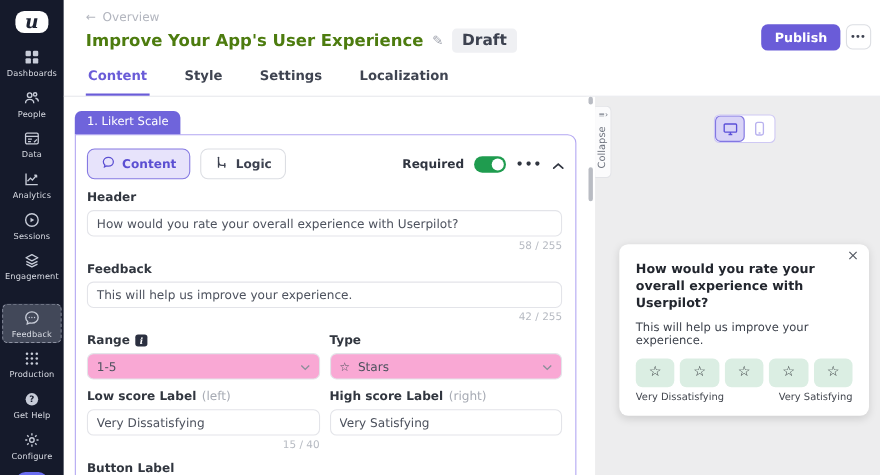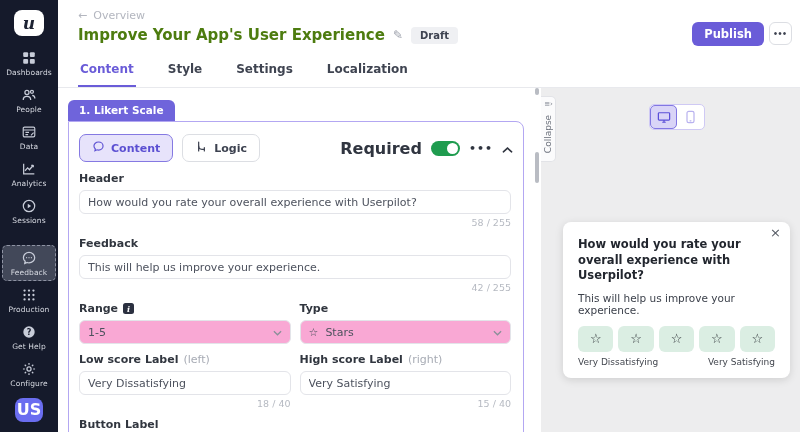--- a/index.html
+++ b/index.html
@@ -16,39 +16,39 @@
   .sb-spacer { flex:1; }
   .avatar { width:28px; height:28px; background:#6a6df0; border-radius:8px; color:#fff; font-size:16px; font-weight:bold; display:flex; align-items:center; justify-content:center; margin:6px 0 10px; cursor:pointer; }
 
   
   .main { flex:1; display:flex; flex-direction:column; }
   .topbar { height:88px; background:#fff; border-bottom:1px solid #e8e9ed; position:relative; flex-shrink:0; }
   .back-row { position:absolute; top:9px; left:20px; display:flex; align-items:center; gap:6px; color:#b3b6bf; font-size:11px; cursor:pointer; }
   .title-row { position:absolute; top:26px; left:20px; display:flex; align-items:center; gap:8px; }
   .doc-title { font-size:15px; font-weight:bold; color:#4d7c0f; }
   .pencil { color:#9a9ea9; font-size:12px; cursor:pointer; }
-  .draft-badge { background:#eff0f3; color:#3d4250; font-size:10px; font-weight:bold; padding:3px 9px; border-radius:4px; }
+  .draft-badge { background:#eff0f3; color:#3d4250; font-size:14px; font-weight:bold; padding:3px 9px; border-radius:4px; }
   .publish-btn { position:absolute; top:22px; right:36px; background:#6a5cd8; color:#fff; border:none; font-size:11.5px; font-weight:bold; padding:5px 12px; border-radius:6px; cursor:pointer; font-family:inherit; }
   .more-btn { position:absolute; top:22px; right:8px; width:23px; height:23px; background:#fff; border:1px solid #dcdee3; border-radius:6px; color:#3d4250; font-size:10px; line-height:1; cursor:pointer; letter-spacing:1px; }
   .tabs { position:absolute; left:20px; bottom:0; display:flex; gap:30px; }
   .tab { font-size:12px; font-weight:bold; color:#3f4451; padding:8px 2px 9px; cursor:pointer; border-bottom:2.5px solid transparent; }
   .tab.active { color:#6a5cd8; border-bottom-color:#6a5cd8; }
 
   .workspace { flex:1; display:flex; min-height:0; }
 
   
   .editor { width:475px; background:#fff; padding:11px 0 0 10px; flex-shrink:0; }
-  .step-badge { display:inline-block; background:#6f64db; color:#fff; font-size:10.5px; font-weight:bold; padding:4px 11px 5px; border-radius:6px 6px 0 0; cursor:pointer; }
+  .step-badge { display:inline-block; background:#6f64db; color:#fff; font-size:10.5px; font-weight:normal; padding:4px 11px 5px; border-radius:6px 6px 0 0; cursor:pointer; }
   .block-card { width:456px; border:1px solid #b3a7f2; border-radius:0 8px 8px 8px; background:#fff; padding:12px 10px 10px; }
   .card-toolbar { display:flex; align-items:center; margin-bottom:10px; }
   .seg-btn { display:flex; align-items:center; gap:6px; font-size:11px; font-weight:bold; padding:5px 12px; border-radius:7px; cursor:pointer; }
   .seg-btn.content { background:#e7e3fb; border:1px solid #8579e2; color:#5b4fd2; }
   .seg-btn.logic { background:#fff; border:1px solid #dcdee3; color:#3d4250; margin-left:9px; }
   .toolbar-right { margin-left:auto; display:flex; align-items:center; gap:9px; }
-  .required-lbl { font-size:16px; font-weight:bold; color:#303540; }
+  .required-lbl { font-size:11px; font-weight:bold; color:#303540; }
   .toggle { width:29px; height:15px; background:#1f9c4f; border-radius:8px; position:relative; cursor:pointer; }
   .toggle .knob { position:absolute; right:2px; top:2px; width:11px; height:11px; background:#fff; border-radius:50%; }
   .dots-menu { color:#303540; font-size:11px; letter-spacing:1px; cursor:pointer; font-weight:bold; }
   .chev-up { cursor:pointer; color:#303540; }
 
   .fld-label { font-size:11px; font-weight:bold; color:#31363f; margin:9px 0 5px; display:flex; align-items:center; gap:5px; }
   .fld-label .hint { color:#a7abb4; font-weight:normal; }
   .txt-input { width:432px; height:24px; border:1px solid #e3e4e9; border-radius:6px; font-size:11px; color:#4d525e; padding:0 8px; font-family:inherit; background:#fff; display:block; }
   .counter { font-size:9.5px; color:#b6bac2; text-align:right; width:432px; margin-top:3px; }
   .two-col { display:grid; grid-template-columns:1fr 1fr; column-gap:9px; width:432px; }
@@ -139,20 +139,30 @@
     <div class="nav-item">
       <span>
           <svg width="16" height="16" viewBox="0 0 18 18" fill="none" stroke="currentColor" stroke-width="1.4">
             <circle cx="9" cy="9" r="6.4"></circle>
             <path d="M7.6 6.6l3.8 2.4-3.8 2.4z" fill="currentColor" stroke="none"></path>
           </svg>
         </span>
       <span class="lbl">Sessions</span>
     </div>
 
+    <div class="nav-item">
+      <span>
+          <svg width="16" height="16" viewBox="0 0 18 18" fill="none" stroke="currentColor" stroke-width="1.4" stroke-linejoin="round">
+            <path d="M9 2.8l6 3.2-6 3.2-6-3.2z"></path>
+            <path d="M3.3 9.6L9 12.6l5.7-3"></path>
+            <path d="M3.3 12.4L9 15.4l5.7-3"></path>
+          </svg>
+        </span>
+      <span class="lbl">Engagement</span>
+    </div>
 
     <div class="nav-item active">
       <span>
           <svg width="16" height="16" viewBox="0 0 18 18" fill="none" stroke="currentColor" stroke-width="1.4">
             <path d="M9 2.8c3.6 0 6.4 2.6 6.4 5.8S12.6 14.4 9 14.4c-.7 0-1.4-.1-2-.3l-2.8 1.1.5-2.5c-1.2-1-2-2.4-2-4.1C2.7 5.4 5.4 2.8 9 2.8z"></path>
             <circle cx="6.3" cy="8.6" r=".7" fill="currentColor" stroke="none"></circle>
             <circle cx="9" cy="8.6" r=".7" fill="currentColor" stroke="none"></circle>
             <circle cx="11.7" cy="8.6" r=".7" fill="currentColor" stroke="none"></circle>
           </svg>
         </span>
@@ -300,21 +310,20 @@
               <span class="hint">(left)</span>
             </div>
             <div class="fld-label">
               <span>High score Label</span>
               <span class="hint">(right)</span>
             </div>
 
             <input class="txt-input" value="Very Dissatisfying" style="">
             <input class="txt-input" value="Very Satisfying" style="">
 
-            <div class="counter">18 / 40</div>
             <div class="counter">15 / 40</div>
           </div>
 
           <div class="fld-label">
               <span>Button Label</span>
             </div>
 
         </div>
 
         

